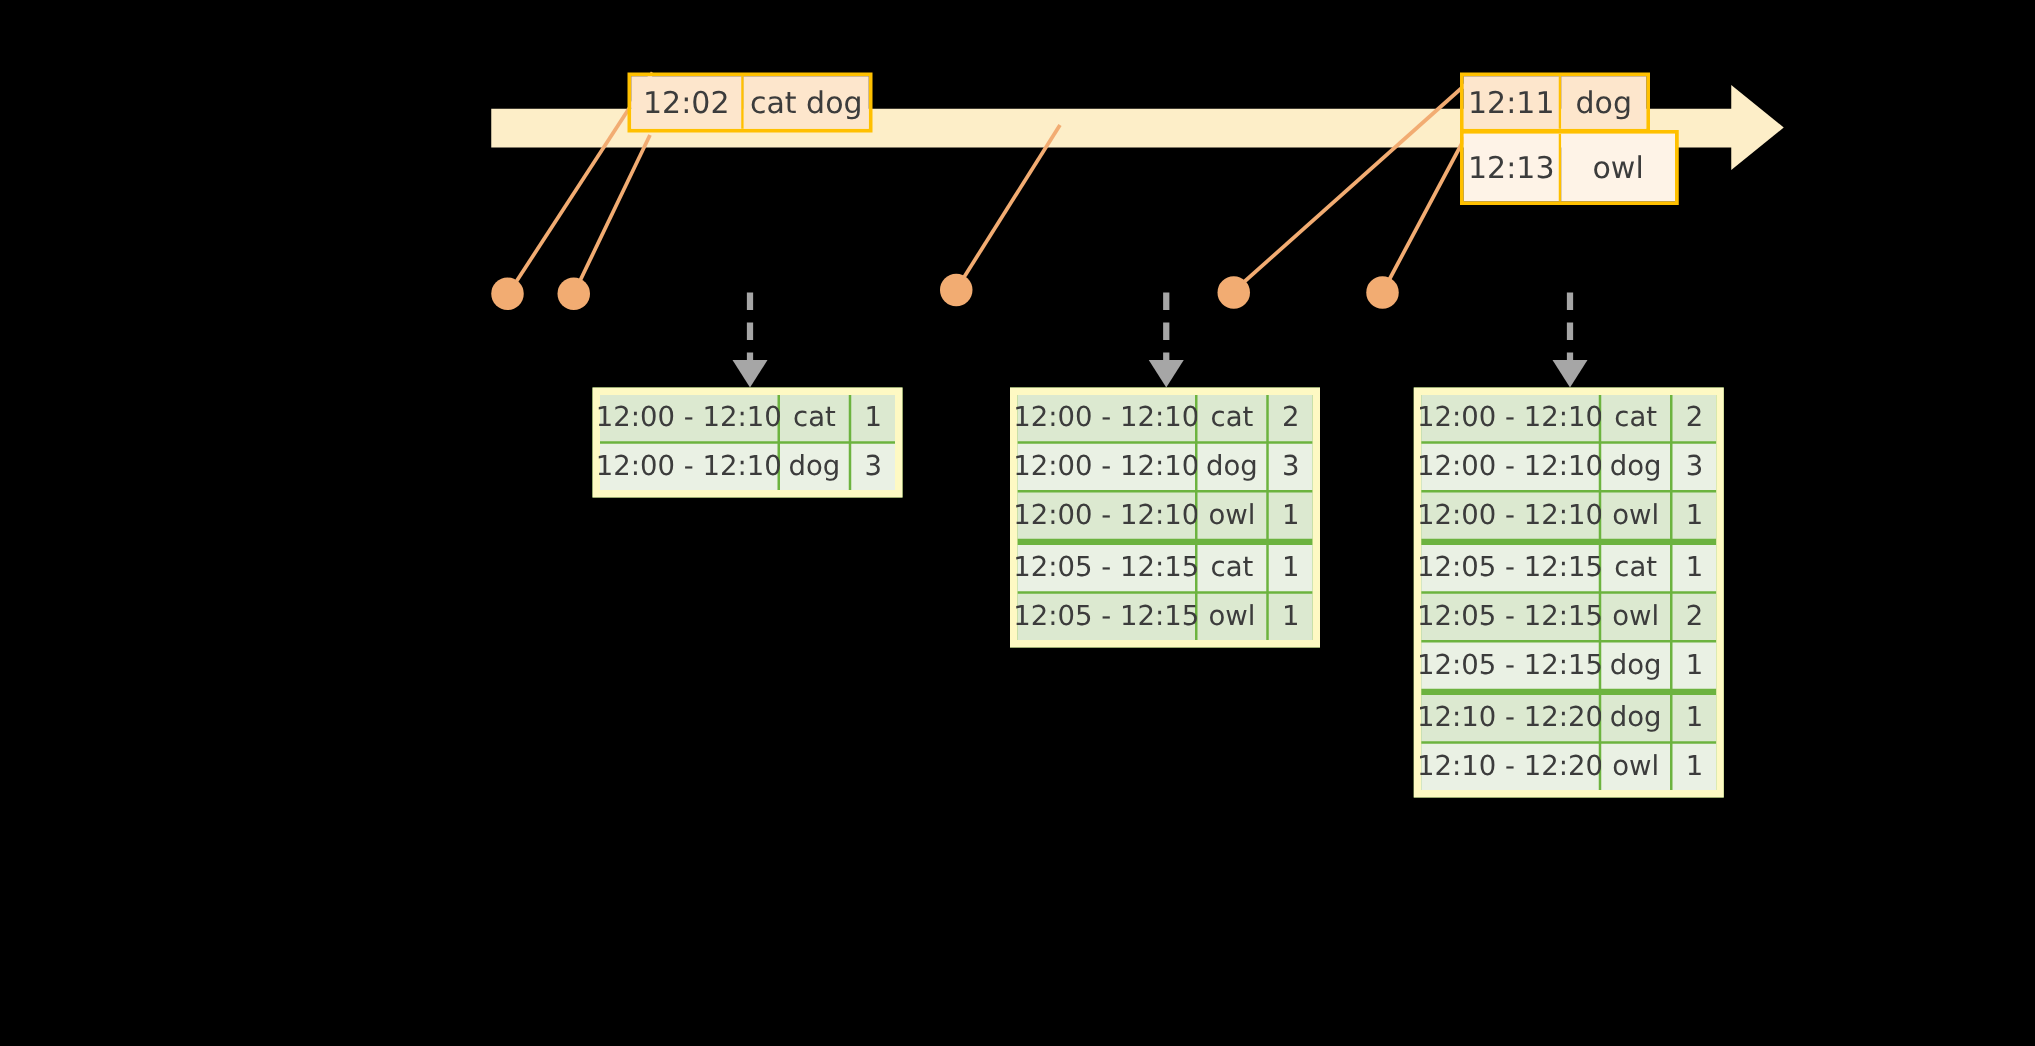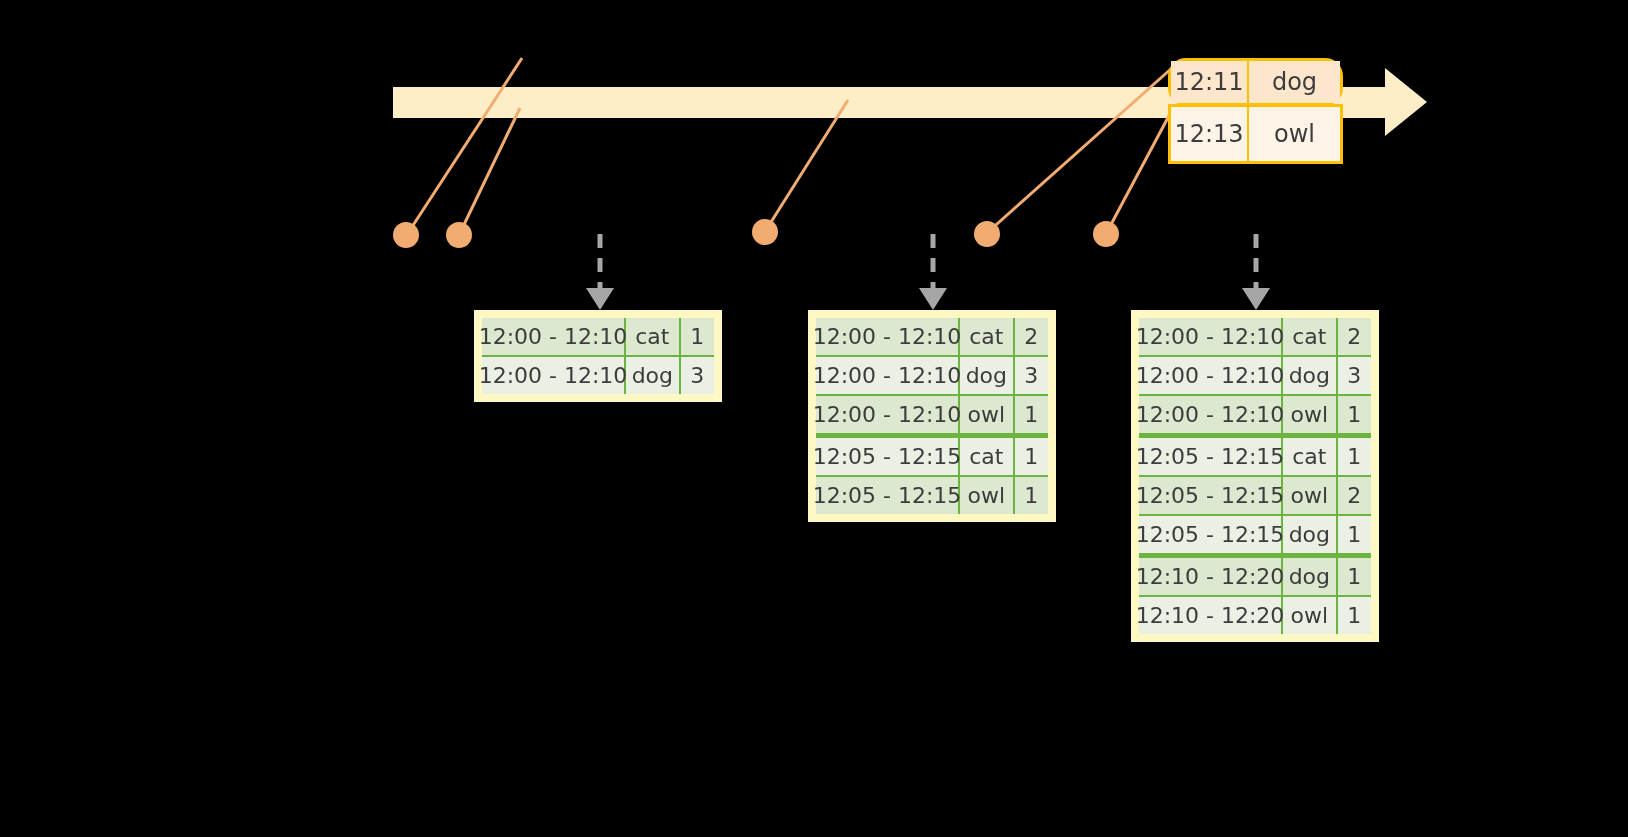--- a/index.html
+++ b/index.html
@@ -66,40 +66,40 @@
     width: 88px;
     border-right: 2px solid #ffc000;
   }
   .evt-cell.msg { flex: 1 1 auto; }
   .evt-row.a .evt-cell { background: #fde6cc; }
   .evt-row.b .evt-cell { background: #fef3e7; }
 
   #evt-1202 { left: 502px; top: 58px;  width: 196px; height: 48px; }
   #evt-1203 { left: 502px; top: 104px; width: 196px; height: 48px; }
   #evt-1207 { left: 836px; top: 78px;  width: 196px; height: 46px; }
-  #evt-1211 { left: 1168px; top: 58px; width: 175px; height: 48px; border-radius: 18px; }
+  #evt-1211 { left: 1168px; top: 58px; width: 152px; height: 48px; }
   #evt-1213 { left: 1168px; top: 104px; width: 175px; height: 60px; }
 
   #evt-1207 .evt-cell.time { width: 82px; }
   #evt-1211 .evt-cell.time,
   #evt-1213 .evt-cell.time { width: 76px; }
 
   
   .leader-svg {
     position: absolute;
     left: 0; top: 0;
     width: 1628px;
     height: 837px;
     pointer-events: none;
   }
 
   
   .gtable {
     position: absolute;
-    border: 8px solid #fef9c3;
+    border: 6px solid #fef9c3;
     box-sizing: border-box;
     background: #6cb33f;
     display: flex;
     flex-direction: column;
   }
   .grow {
     display: flex;
     height: 37px;
     box-sizing: border-box;
   }
@@ -154,20 +154,26 @@
       <line x1="933" y1="234" x2="933" y2="288"></line>
       <line x1="1256" y1="234" x2="1256" y2="288"></line>
     </g>
     <g fill="#a6a6a6">
       <polygon points="586,288 614,288 600,310"></polygon>
       <polygon points="919,288 947,288 933,310"></polygon>
       <polygon points="1242,288 1270,288 1256,310"></polygon>
     </g>
   </svg>
 
+  <div class="evt" id="evt-1202">
+    <div class="evt-row a">
+      <div class="evt-cell time">12:02</div>
+      <div class="evt-cell msg">cat dog</div>
+    </div>
+  </div>
 
 
 
   <div class="evt" id="evt-1211">
     <div class="evt-row a">
       <div class="evt-cell time">12:11</div>
       <div class="evt-cell msg">dog</div>
     </div>
   </div>
 

